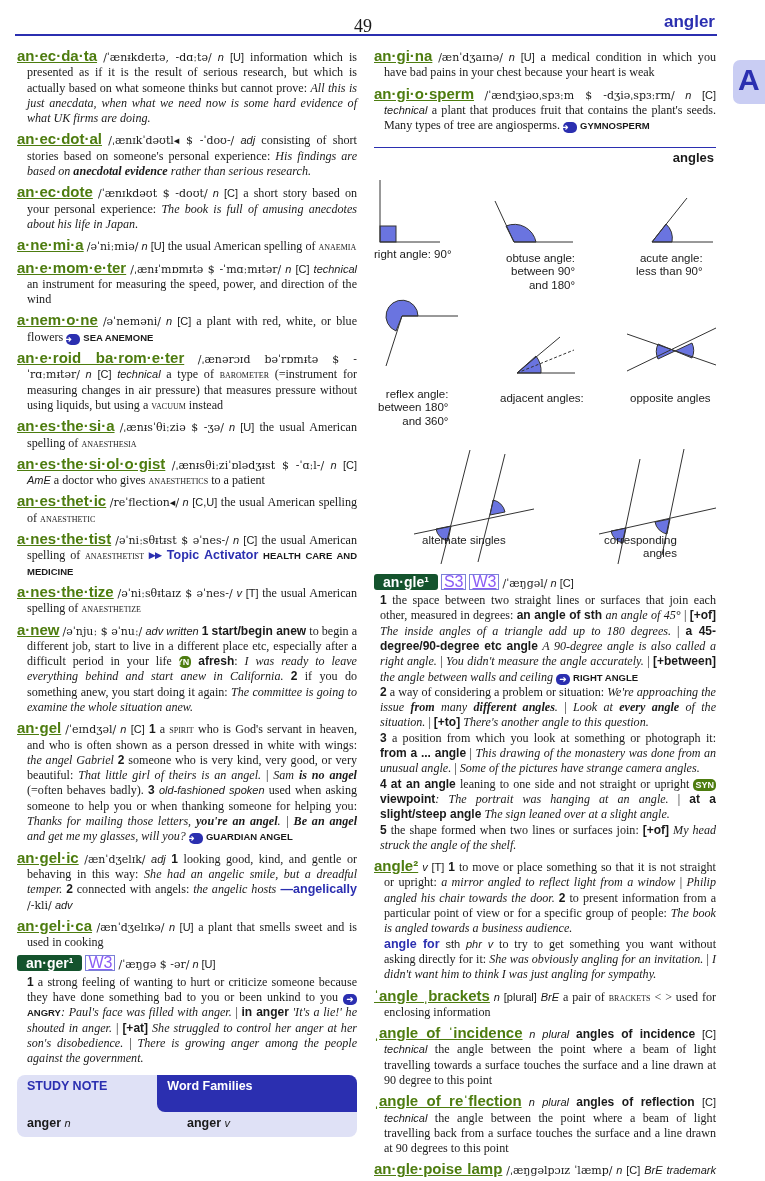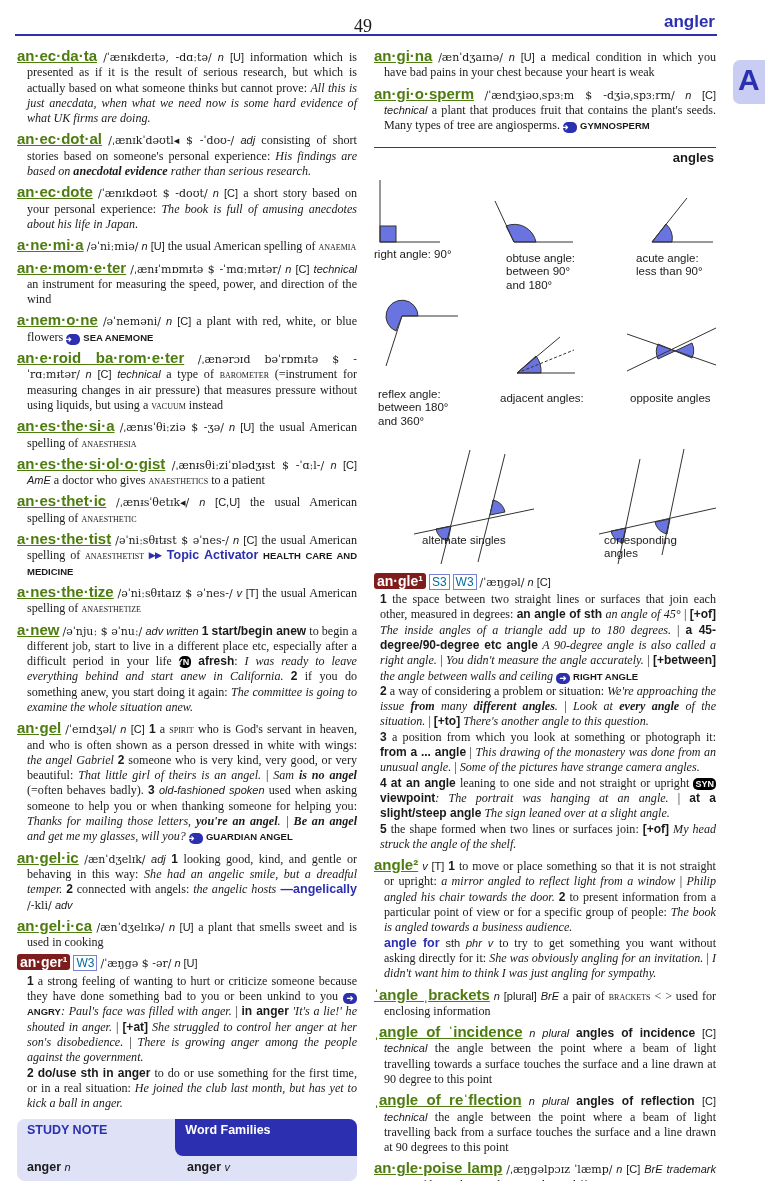--- a/index.html
+++ b/index.html
@@ -7,45 +7,45 @@
   .hdr-num{position:absolute;left:354px;top:16px;font-size:18px;}
   .hdr-word{position:absolute;right:50px;top:12px;font-family:"Liberation Sans",sans-serif;font-weight:bold;font-size:17px;color:#2b2fb0;}
   .hdr-rule{position:absolute;left:15px;right:48px;top:34px;height:2px;background:#2b2fb0;}
   .tab-a{position:absolute;left:733px;top:60px;width:40px;height:44px;background:#c9cdf3;border-radius:7px 0 0 7px;}
   .tab-a span{position:absolute;left:5px;top:3px;font-family:"Liberation Sans",sans-serif;font-weight:bold;font-size:30px;color:#2b2fb0;}
   .col{position:absolute;top:48px;font-size:12.1px;line-height:15.3px;text-align:justify;}
   .col-l{left:17px;width:340px;}
   .col-r{left:374px;width:342px;}
   .entry{margin:0 0 5px 0;padding-left:10px;text-indent:-10px;}
   .hw{font-family:"Liberation Sans",sans-serif;font-weight:bold;color:#4d7c0f;font-size:15px;text-decoration:underline;}
-  .hw-box{font-family:"Liberation Sans",sans-serif;font-weight:bold;color:#fff;background:#7f1d1d;font-size:14px;padding:0 3px;border-radius:3px;}
-  .freq{display:inline-block;border:1px solid #7a80d6;font-family:"Liberation Sans",sans-serif;font-size:12px;padding:0 2px;margin-left:3px;color:#0369a1;line-height:14px;}
+  .hw-box{font-family:"Liberation Sans",sans-serif;font-weight:bold;color:#fff;background:#14532d;font-size:14px;padding:0 9px;border-radius:3px;}
+  .freq{display:inline-block;border:1px solid #7a80d6;font-family:"Liberation Sans",sans-serif;font-size:16px;padding:0 2px;margin-left:3px;color:#8b5cf6;line-height:14px;text-decoration:underline;}
   .pron{font-family:"DejaVu Serif",serif;font-size:11px;}
   .pos{font-family:"Liberation Sans",sans-serif;font-style:italic;font-size:11px;}
   .gram{font-family:"Liberation Sans",sans-serif;font-size:11px;}
   .sc{font-variant:small-caps;font-size:11px;}
   .xref{font-family:"Liberation Sans",sans-serif;font-size:9.5px;font-weight:bold;}
   .arrow{display:inline-block;width:14px;height:11px;background:#2b2fb0;color:#fff;border-radius:5px;font-size:9px;line-height:11px;text-align:center;font-family:"DejaVu Sans",sans-serif;vertical-align:-1px;}
-  .syn{display:inline-block;background:#000000;color:#fff;font-family:"Liberation Sans",sans-serif;font-weight:bold;font-size:9px;padding:0 2px;border-radius:5px;line-height:12px;}
+  .syn{display:inline-block;background:#4d7c0f;color:#fff;font-family:"Liberation Sans",sans-serif;font-weight:bold;font-size:9px;padding:0 2px;border-radius:5px;line-height:12px;}
   .b{font-family:"Liberation Sans",sans-serif;font-weight:bold;font-size:12px;}
   .bb{font-family:"Liberation Sans",sans-serif;font-weight:bold;font-size:12.5px;color:#2b2fb0;}
   .i{font-style:italic;}
   .lab{font-family:"Liberation Sans",sans-serif;font-style:italic;font-size:11px;}
   .ta{font-family:"Liberation Sans",sans-serif;font-weight:bold;color:#2b2fb0;font-size:12.5px;}
   .study{margin:8px 0 10px 0;background:#dfe1f6;border-radius:8px;padding:0 0 6px 0;font-family:"Liberation Sans",sans-serif;}
-  .study-head{display:flex;height:37px;gap:18px;}
+  .study-head{display:flex;height:37px;}
   .study-title{color:#2b2fb0;font-weight:bold;font-size:12.5px;padding:4px 10px;}
   .study-tab{background:#2b2fb0;color:#fff;font-weight:bold;font-size:12.5px;padding:4px 10px;border-radius:0 8px 0 8px;flex:1;margin-left:40px;}
   .study-grid{display:grid;grid-template-columns:1fr 1fr;padding:4px 10px 0 10px;font-size:12.5px;line-height:15px;}
   .study-grid .w{font-weight:bold;color:#1a1a1a;}
   .angles-title{font-family:"Liberation Sans",sans-serif;font-weight:bold;font-size:13px;text-align:right;margin:0 2px 0 0;}
   .angles-rule{height:1px;background:#2b2fb0;margin:14px 0 2px 0;}
   .fig{position:relative;height:406px;margin-bottom:2px;}
   .fig svg{position:absolute;left:0;top:0;}
-  .fl{position:absolute;font-family:"Liberation Sans",sans-serif;font-size:11.5px;line-height:13.5px;text-align:left;}
+  .fl{position:absolute;font-family:"Liberation Sans",sans-serif;font-size:11.5px;line-height:13.5px;text-align:right;}
 </style>
 </head>
 <body>
 
 <div class="hdr-num">49</div>
 <div class="hdr-word">angler</div>
 <div class="hdr-rule"></div>
 <div class="tab-a">
     <span>A</span>
   </div>
@@ -113,21 +113,21 @@
   <div class="entry">
     <span class="hw">an·es·the·si·ol·o·gist</span>
     <span class="pron">/ˌænᵻsθiːziˈɒlədʒᵻst $ -ˈɑːl-/</span>
     <span class="pos">n</span>
     <span class="gram">[C]</span>
     <span class="lab">AmE</span><span> a doctor who gives </span><span class="sc">anaesthetics</span><span> to a patient</span>
   </div>
 
   <div class="entry">
     <span class="hw">an·es·thet·ic</span>
-    <span class="pron">/ˌænᵻsˈθetɪk◂/</span>
+    <span class="pron">/reˈflection◂/</span>
     <span class="pos">n</span>
     <span class="gram">[C,U]</span><span> the usual American spelling of </span><span class="sc">anaesthetic</span>
   </div>
 
   <div class="entry">
     <span class="hw">a·nes·the·tist</span>
     <span class="pron">/əˈniːsθᵻtᵻst $ əˈnes-/</span>
     <span class="pos">n</span>
     <span class="gram">[C]</span><span> the usual American spelling of </span><span class="sc">anaesthetist</span>
     <span class="ta">▸▸ Topic Activator</span>
@@ -182,24 +182,20 @@
   <div class="entry" style="padding-left:0;text-indent:0;">
     <div style="margin-bottom:2px;">
       <span class="hw-box">an·ger¹</span><span class="freq">W3</span>
       <span class="pron">/ˈæŋgə $ -ər/</span>
       <span class="pos">n</span>
       <span class="gram">[U]</span>
     </div>
     <div style="padding-left:10px;">
       <span class="b">1</span><span> a strong feeling of wanting to hurt or criticize someone because they have done something bad to you or been unkind to you </span><span class="arrow">➜</span> <span class="xref">ANGRY</span><span class="i">: Paul's face was filled with anger.</span><span> | </span><span class="b">in anger</span><span class="i"> 'It's a lie!' he shouted in anger.</span><span> | </span><span class="b">[+at]</span><span class="i"> She struggled to control her anger at her son's disobedience.</span><span> | </span><span class="i">There is growing anger among the people against the government.</span>
     </div>
-    <div style="padding-left:10px;">
-      <span class="b">2</span>
-      <span class="b">do/use sth in anger</span><span> to do or use something for the first time, or in a real situation: </span><span class="i">He joined the club last month, but has yet to kick a ball in anger.</span>
-    </div>
   </div>
 
   <div class="study">
     <div class="study-head">
       <div class="study-title">STUDY NOTE</div>
       <div class="study-tab">Word Families</div>
     </div>
     <div class="study-grid">
       <div><span class="w">anger</span> <span class="pos">n</span></div>
       <div><span class="w">anger</span> <span class="pos">v</span></div>

